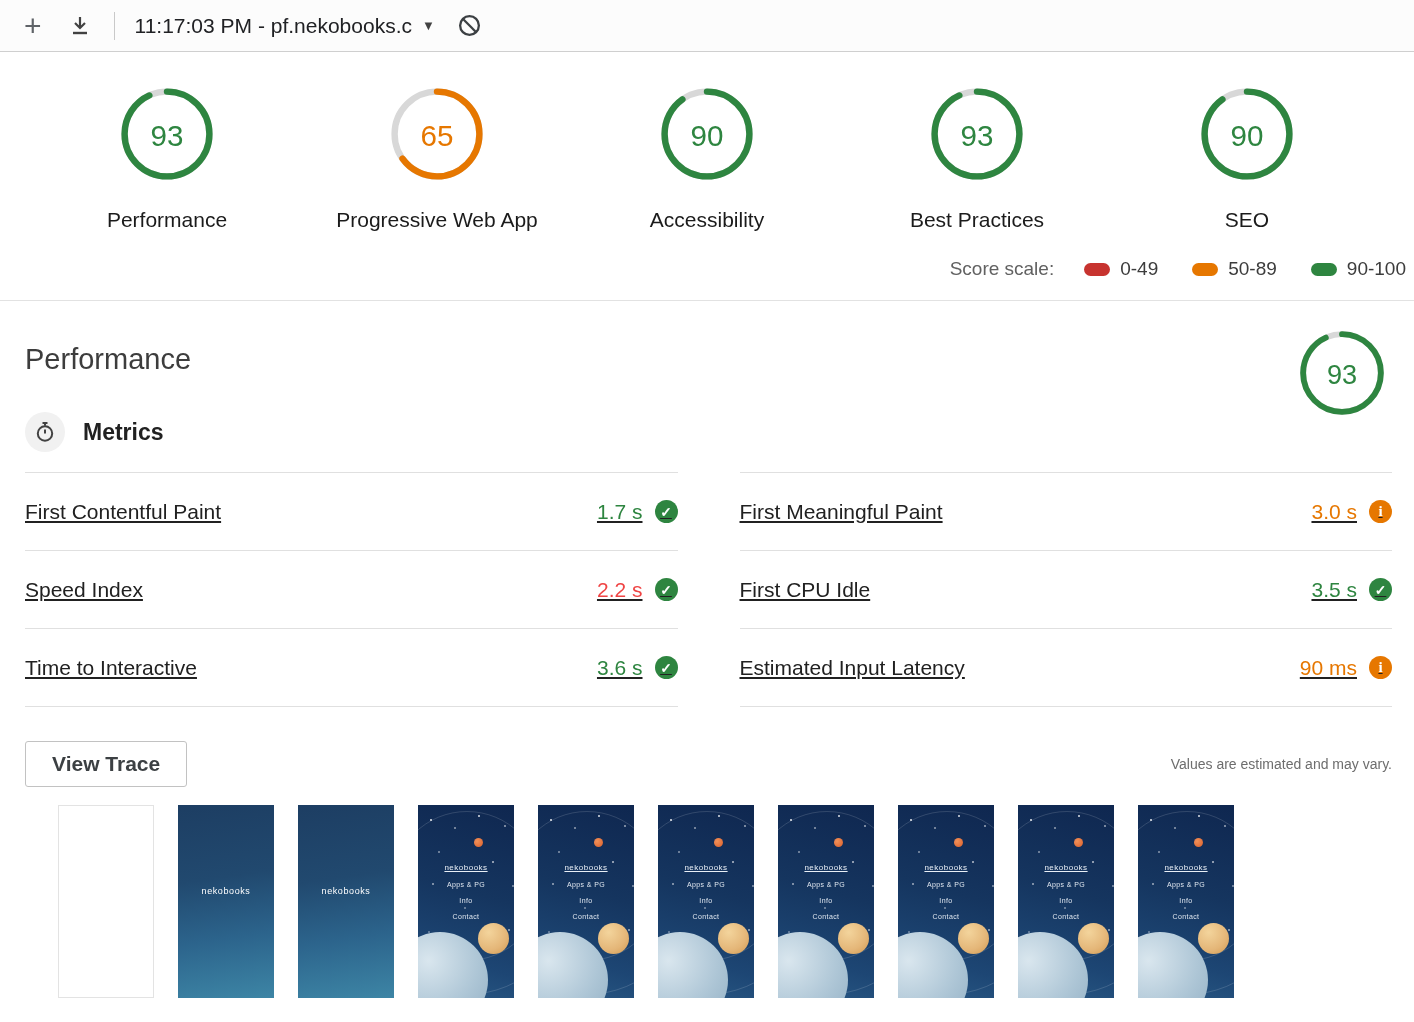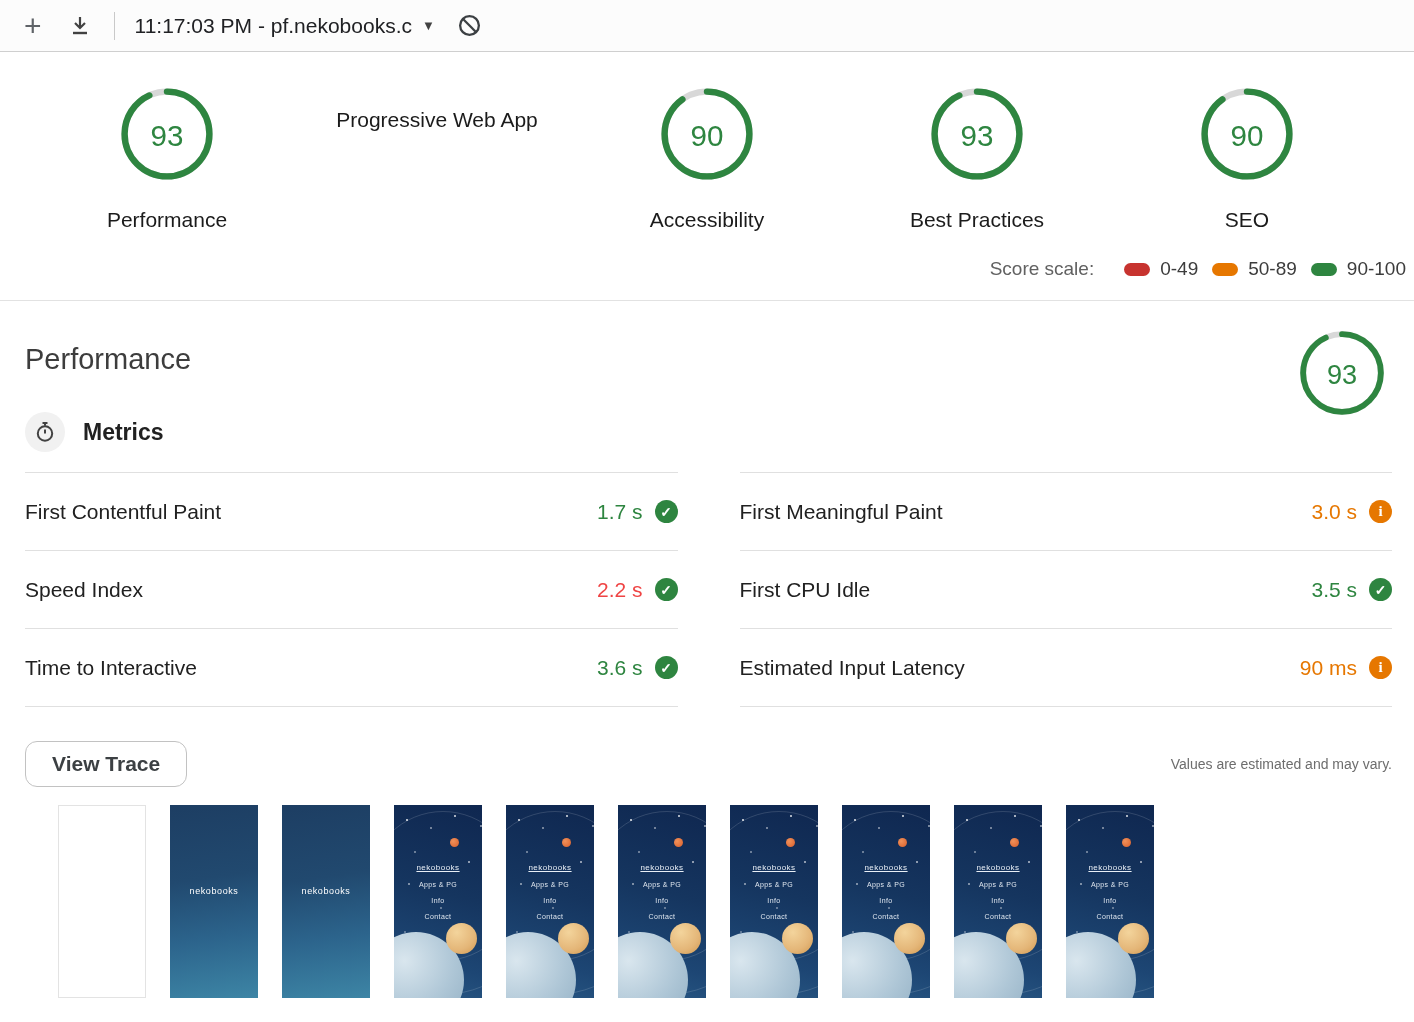--- a/index.html
+++ b/index.html
@@ -18,55 +18,55 @@
   .report-selector .caret { font-size:13px; color:#424242; }
 
   
   .scores-section { padding-top:34px; }
   .score-summary { display:flex; width:1350px; margin:0 auto; }
   .score-item { flex:1; text-align:center; cursor:pointer; }
   .score-label { margin-top:22px; font-size:21px; color:#1b1b1b; }
 
   .scale-row { display:flex; justify-content:flex-end; align-items:center; gap:30px;
     padding:26px 8px 20px 0; font-size:19px; color:#616161; }
-  .scale-ranges { display:flex; align-items:center; gap:14px; }
+  .scale-ranges { display:flex; align-items:center; gap:34px; }
   .range-item { display:flex; align-items:center; gap:10px; color:#3c3c3c; }
   .pill { width:26px; height:13px; border-radius:7px; display:inline-block; }
 
   .section-divider { border-top:1px solid #e2e2e2; }
 
   
   .perf-section { position:relative; padding:42px 22px 0 25px; }
   .perf-title { font-size:29px; font-weight:400; color:#3d3d3d; }
   .perf-gauge { position:absolute; top:28px; right:28px; }
 
   .metrics-header { margin-top:36px; display:flex; align-items:center; gap:18px; }
   .metrics-icon-circle { width:40px; height:40px; border-radius:50%; background:#f1f1f1;
     display:flex; align-items:center; justify-content:center; }
   .metrics-title { font-size:23px; font-weight:bold; color:#212121; }
 
   .metrics-grid { margin-top:20px; display:grid; grid-template-columns:1fr 1fr; column-gap:62px; }
   .metrics-col { border-bottom:1px solid #e0e0e0; }
   .metric-row { display:flex; justify-content:space-between; align-items:center;
-    height:78px; border-top:1px solid #e0e0e0; }
+    height:78px; border-top:1px solid #e0e0e0;text-decoration:underline; }
   .metric-name { font-size:21px; color:#212121; }
   .metric-value-wrap { display:flex; align-items:center; gap:12px;text-align:right; }
   .metric-value { font-size:21px; }
   .status-icon { width:23px; height:23px; border-radius:50%; color:#fff;
     display:flex; align-items:center; justify-content:center; font-size:14px; font-weight:bold; }
   .status-icon.average { font-family:"Liberation Serif", serif; font-style:normal; font-size:15px; }
 
   .trace-row { margin-top:34px; display:flex; justify-content:space-between; align-items:center; }
   .view-trace-btn { font-family:inherit; font-size:21px; font-weight:600; color:#3c4043;
-    background:#fff; border:1px solid #c2c2c2; border-radius:12px; padding:10px 26px; cursor:pointer; }
+    background:#fff; border:1px solid #c2c2c2; border-radius:3px; padding:10px 26px; cursor:pointer; }
   .disclaimer { font-size:14px; color:#6d6d6d; }
 
   
   .filmstrip { margin:18px 0 0 33px; display:flex; gap:24px; }
-  .frame { position:relative; width:88px; height:193px; overflow:hidden; flex:none; }
+  .frame { position:relative; width:96px; height:193px; overflow:hidden; flex:none; }
   .frame i { display:block; position:absolute; }
   .frame.blank { background:#fff; border:1px solid #e3e3e3; }
   .frame.splash { background:linear-gradient(172deg,#1d3e63 0%,#21496f 38%,#2c648c 68%,#3d85a5 100%); }
   .splash-label { position:absolute; top:42%; left:0; width:100%; text-align:center;
     color:#fff; font-size:9px; letter-spacing:.6px; }
   .frame.page { background:linear-gradient(196deg,#0f2750 0%,#15355f 45%,#1d4674 78%,#2a5a86 100%); }
   .orbit { border:1px solid rgba(255,255,255,.14); border-radius:50%; }
   .orbit.o1 { width:150px; height:150px; top:6px; left:-26px; }
   .orbit.o2 { width:212px; height:212px; top:-22px; left:-58px; }
   .stars { width:2px; height:2px; top:6px; left:2px; border-radius:50%; background:transparent;
@@ -116,20 +116,25 @@
   <div class="score-item">
     <div class="gauge-holder"><svg viewBox="0 0 120 120" width="96" height="96">
     <circle cx="60" cy="60" r="53" fill="none" stroke="#d8d8d8" stroke-width="8"></circle>
     <circle cx="60" cy="60" r="53" fill="none" stroke="#2e8540" stroke-width="8" stroke-linecap="round" stroke-dasharray="309.7 333.0" transform="rotate(-90 60 60)"></circle>
     <text x="60" y="62" text-anchor="middle" dominant-baseline="central" font-size="37" fill="#2e8540" font-family="Liberation Sans, sans-serif">93</text>
   </svg></div>
     <div class="score-label">Performance</div>
   </div>
 
   <div class="score-item">
+    <div class="gauge-holder"><svg viewBox="0 0 120 120" width="96" height="96">
+    <circle cx="60" cy="60" r="53" fill="none" stroke="#d8d8d8" stroke-width="8"></circle>
+    <circle cx="60" cy="60" r="53" fill="none" stroke="#e67700" stroke-width="8" stroke-linecap="round" stroke-dasharray="216.5 333.0" transform="rotate(-90 60 60)"></circle>
+    <text x="60" y="62" text-anchor="middle" dominant-baseline="central" font-size="37" fill="#e67700" font-family="Liberation Sans, sans-serif">65</text>
+  </svg></div>
     <div class="score-label">Progressive Web App</div>
   </div>
 
   <div class="score-item">
     <div class="gauge-holder"><svg viewBox="0 0 120 120" width="96" height="96">
     <circle cx="60" cy="60" r="53" fill="none" stroke="#d8d8d8" stroke-width="8"></circle>
     <circle cx="60" cy="60" r="53" fill="none" stroke="#2e8540" stroke-width="8" stroke-linecap="round" stroke-dasharray="299.7 333.0" transform="rotate(-90 60 60)"></circle>
     <text x="60" y="62" text-anchor="middle" dominant-baseline="central" font-size="37" fill="#2e8540" font-family="Liberation Sans, sans-serif">90</text>
   </svg></div>
     <div class="score-label">Accessibility</div>

